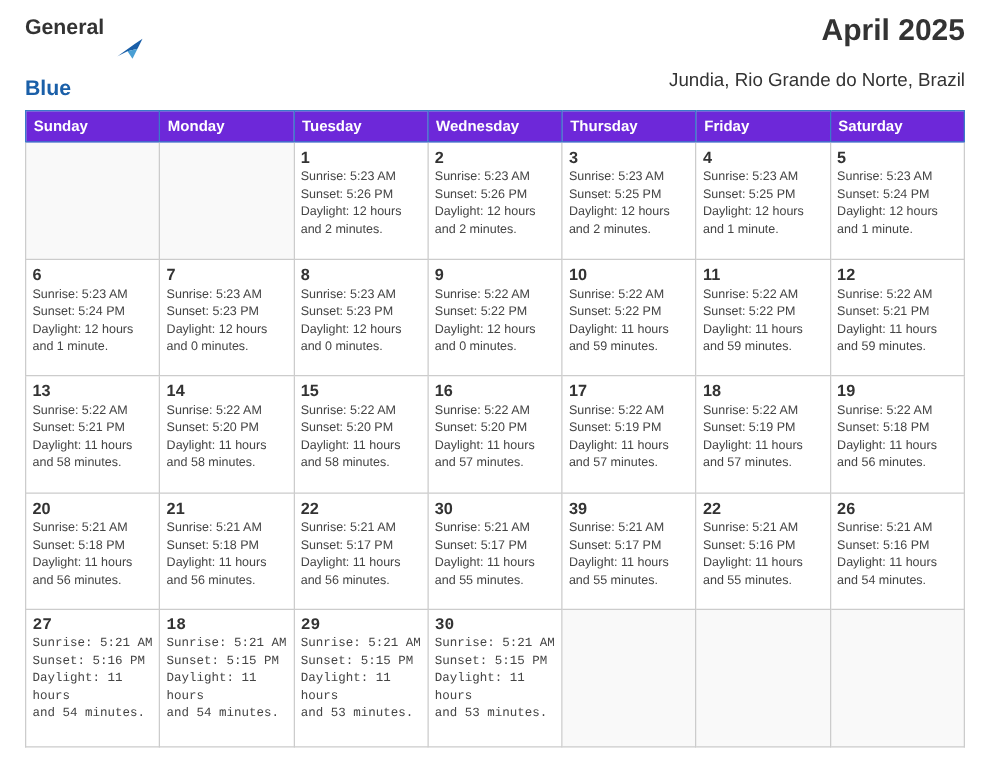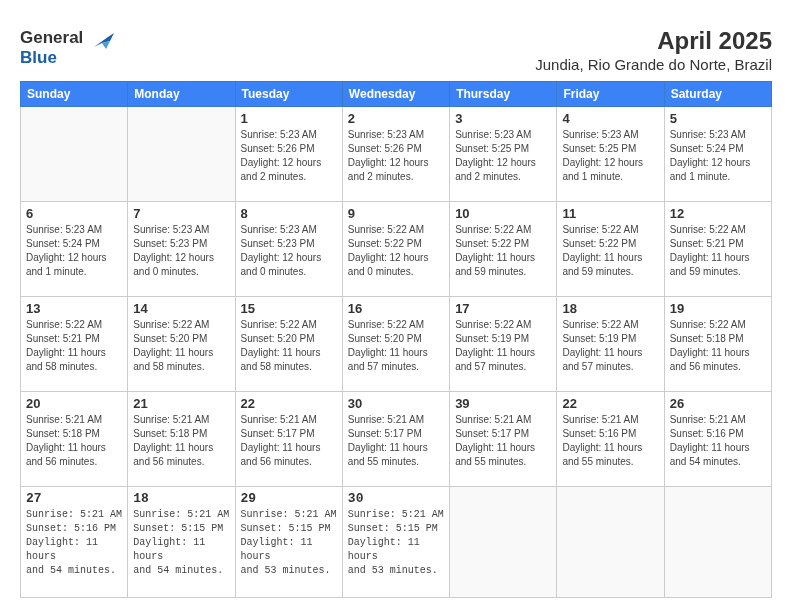--- a/index.html
+++ b/index.html
@@ -6,21 +6,21 @@
     body {
       width: 792px;
       height: 612px;
       font-family: Arial, sans-serif;
       background: #fff;
       overflow: hidden;
     }
     .page {
       width: 792px;
       height: 612px;
-      padding: 28px 20px 14px 20px;
+      padding: 12px 20px 14px 20px;
       display: flex;
       flex-direction: column;
     }
     .header {
       display: flex;
       align-items: flex-start;
       justify-content: space-between;
       margin-bottom: 8px;
     }
     .logo {
@@ -33,31 +33,31 @@
     }
     .month-title {
       font-size: 24px;
       font-weight: bold;
       color: #333;
       line-height: 1.1;
     }
     .location-title {
       font-size: 15px;
       color: #333;
-      margin-top: 2px;
+      margin-top: 18px;
     }
     .calendar {
       flex: 1;
       border: 1px solid #ccc;
       border-collapse: collapse;
       width: 100%;
       table-layout: fixed;
     }
     .calendar th {
-      background-color: #3b82f6;
+      background-color: #6d28d9;
       color: #fff;
       font-size: 12px;
       font-weight: bold;
       padding: 5px 6px;
       text-align: left;
       border: 1px solid #3a7bc8;
     }
     .calendar td {
       border: 1px solid #ccc;
       vertical-align: top;
@@ -90,21 +90,21 @@
 </head>
 <body>
 
 <div class="page">
   <div class="header">
     <div class="logo">
       <div>
         <div style="display:flex;align-items:center;">
           <div>
             <div style="font-size:17px;font-weight:bold;color:#333;line-height:1.15;">General</div>
-            <div style="font-size:17px;font-weight:bold;color:#1a5fa8;line-height:1.15;">Blue</div>
+            <div style="font-size:17px;font-weight:bold;color:#1a5fa8;line-height:1.15;margin-top:29px;">Blue</div>
           </div>
           <svg width="30" height="30" viewBox="0 0 30 30" style="margin-left:3px;margin-top:-8px;">
             <polygon points="8,18 22,8 28,4 24,12 16,14" fill="#1a5fa8"></polygon>
             <polygon points="16,14 24,12 20,20" fill="#4a9fd4"></polygon>
           </svg>
         </div>
       </div>
     </div>
     <div class="title-block">
       <div class="month-title">April 2025</div>

